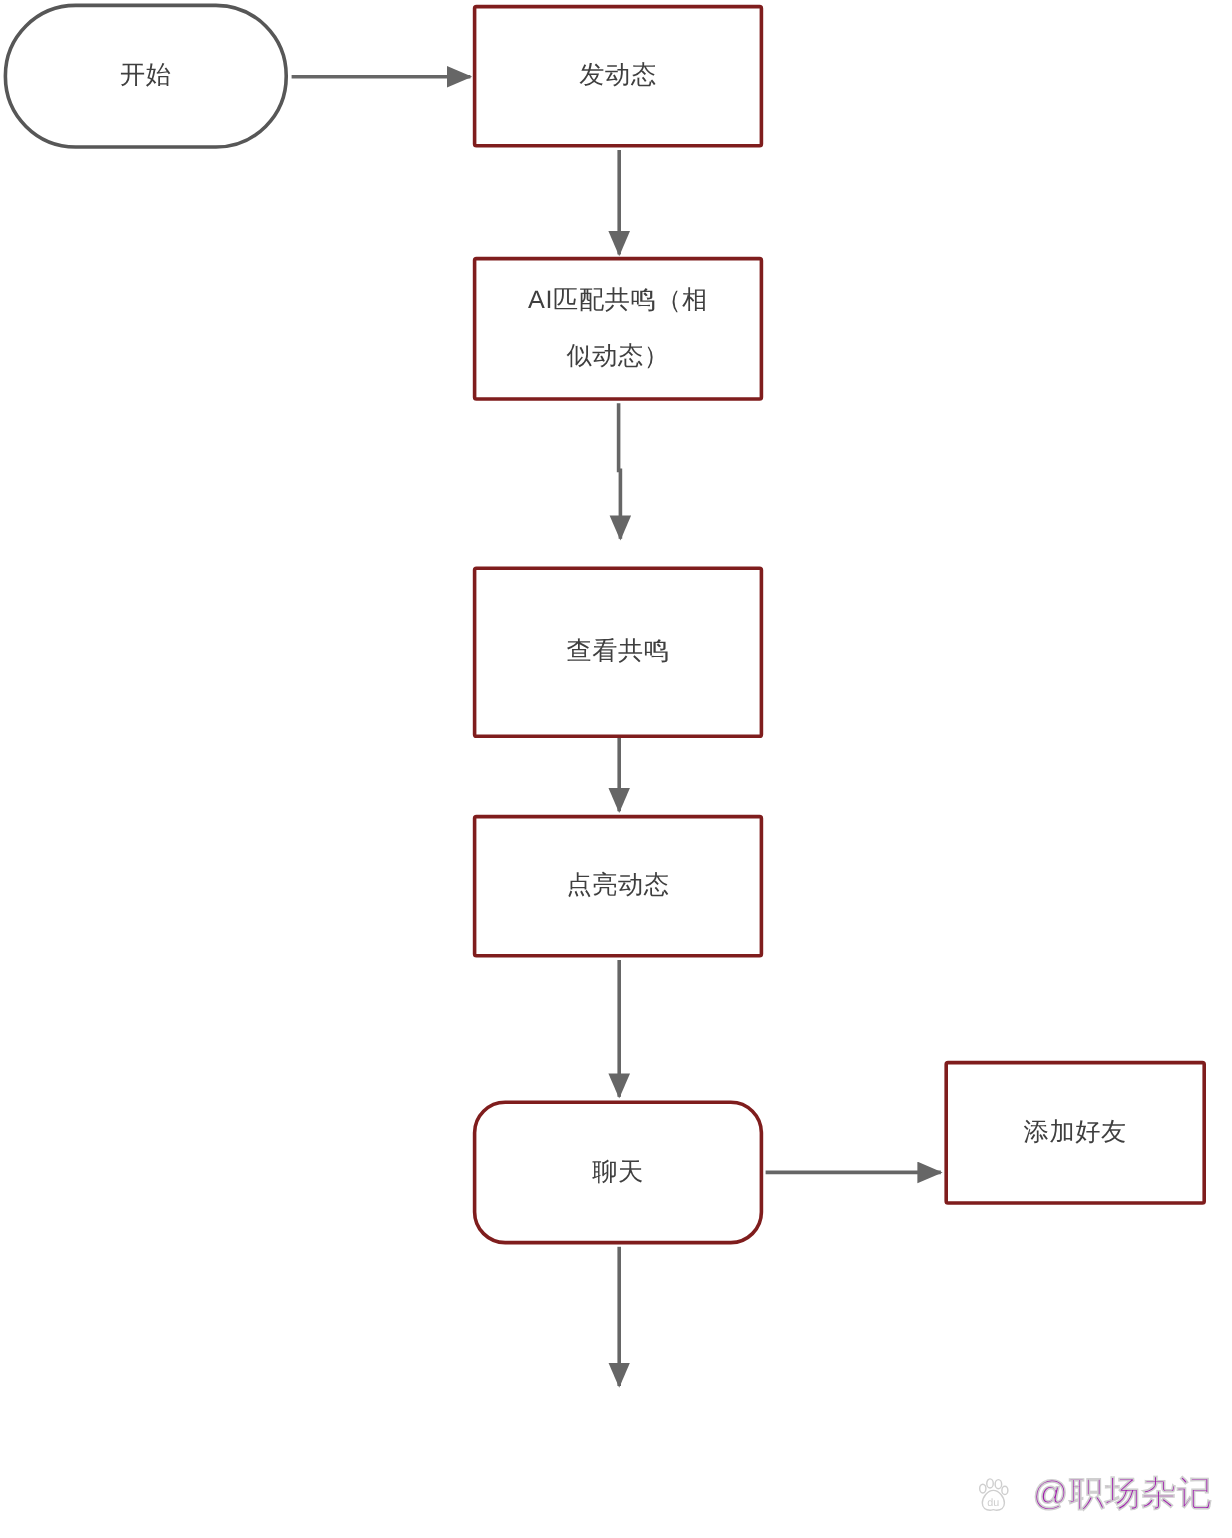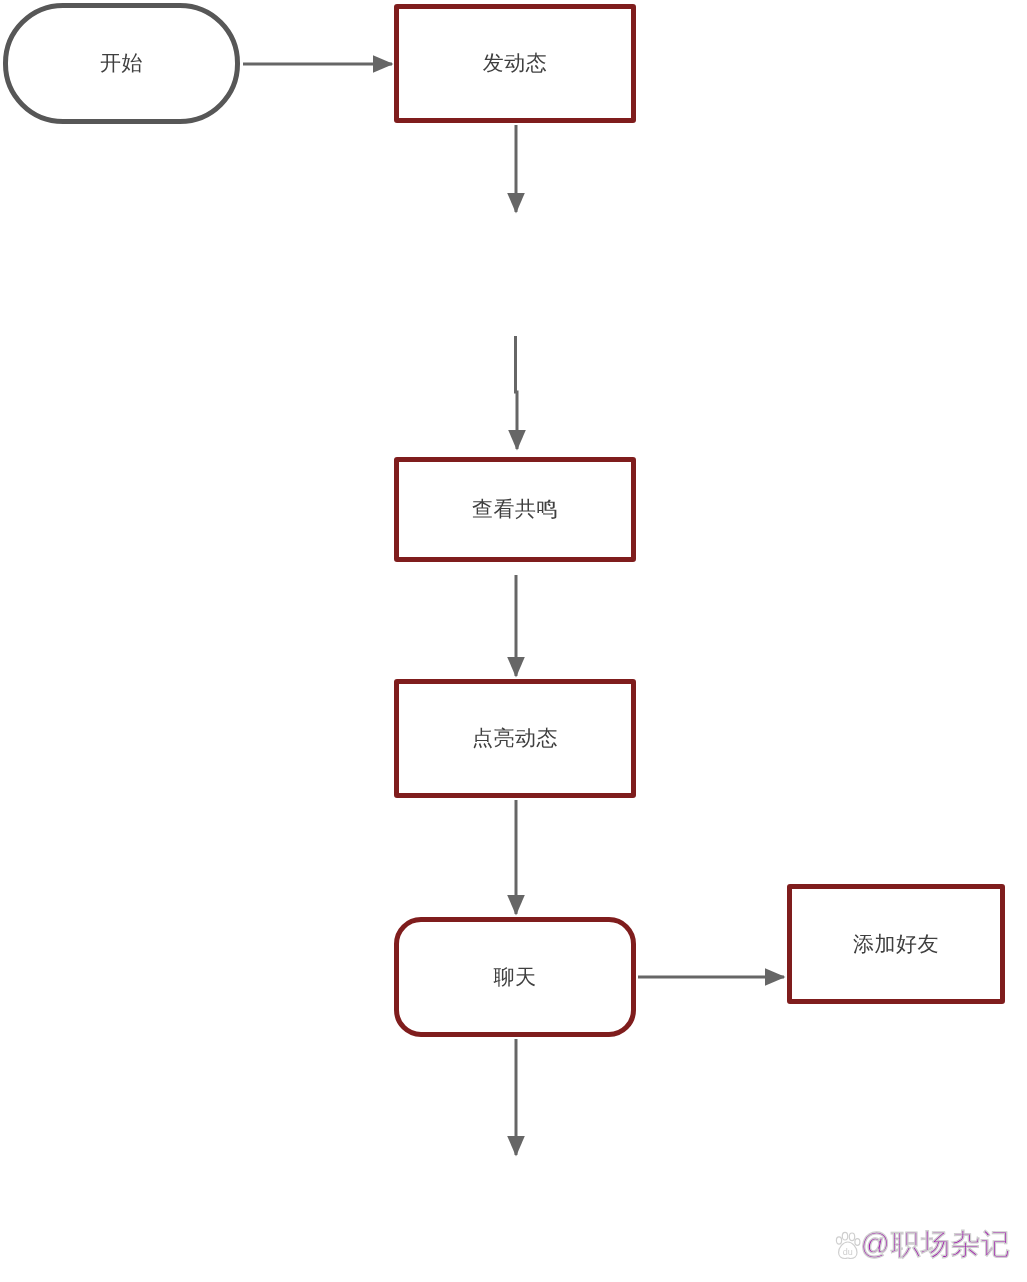--- a/index.html
+++ b/index.html
@@ -18,21 +18,21 @@
   .edges {
     position: absolute;
     left: 0;
     top: 0;
     pointer-events: none;
   }
   .node {
     position: absolute;
     box-sizing: border-box;
     background: #ffffff;
-    border: 5px solid #7f1d1d;
+    border: 3px solid #7f1d1d;
     display: flex;
     align-items: center;
     justify-content: center;
     text-align: center;
   }
   .node.process {
     border-radius: 3px;
   }
   .node.terminator {
     border-radius: 60px;
@@ -42,33 +42,33 @@
     font-size: 21px;
     line-height: 2.2;
     color: #3f3f3f;
     white-space: pre-line;
     letter-spacing: 0.5px;
   }
   
   #node-start      { left: 3px;   top: 3px;    width: 237px; height: 121px; }
   #node-post       { left: 394px; top: 4px;    width: 242px; height: 119px; }
   #node-ai-match   { left: 394px; top: 214px;  width: 242px; height: 120px; }
-  #node-view       { left: 394px; top: 457px;  width: 242px; height: 105px; }
+  #node-view       { left: 394px; top: 472px;  width: 242px; height: 143px; }
   #node-light      { left: 394px; top: 679px;  width: 242px; height: 119px; }
   #node-chat       { left: 394px; top: 917px;  width: 242px; height: 120px; border-radius: 27px; }
   #node-add-friend { left: 787px; top: 884px;  width: 218px; height: 120px; }
   #node-end        { left: 397px; top: 1158px; width: 236px; height: 117px; border-radius: 56px; }
 
   .watermark {
     position: absolute;
     right: 16px;
     bottom: 17px;
     display: flex;
     align-items: center;
-    gap: 0;
+    gap: 20px;
     user-select: none;
   }
   .watermark-text {
     font-size: 29px;
     color: #a21caf;
     -webkit-text-stroke: 1.3px #cfcfcf;
     text-shadow: 0 0 1px #d9d9d9;
     letter-spacing: 1px;
   }
   .paw-icon {
@@ -98,20 +98,24 @@
   </svg>
 
   <div class="node terminator" id="node-start">
     <span class="node-label">开始</span>
   </div>
 
   <div class="node process" id="node-post">
     <span class="node-label">发动态</span>
   </div>
 
+  <div class="node process" id="node-ai-match">
+    <span class="node-label">AI匹配共鸣（相
+似动态）</span>
+  </div>
 
   <div class="node process" id="node-view">
     <span class="node-label">查看共鸣</span>
   </div>
 
   <div class="node process" id="node-light">
     <span class="node-label">点亮动态</span>
   </div>
 
   <div class="node process" id="node-chat">

